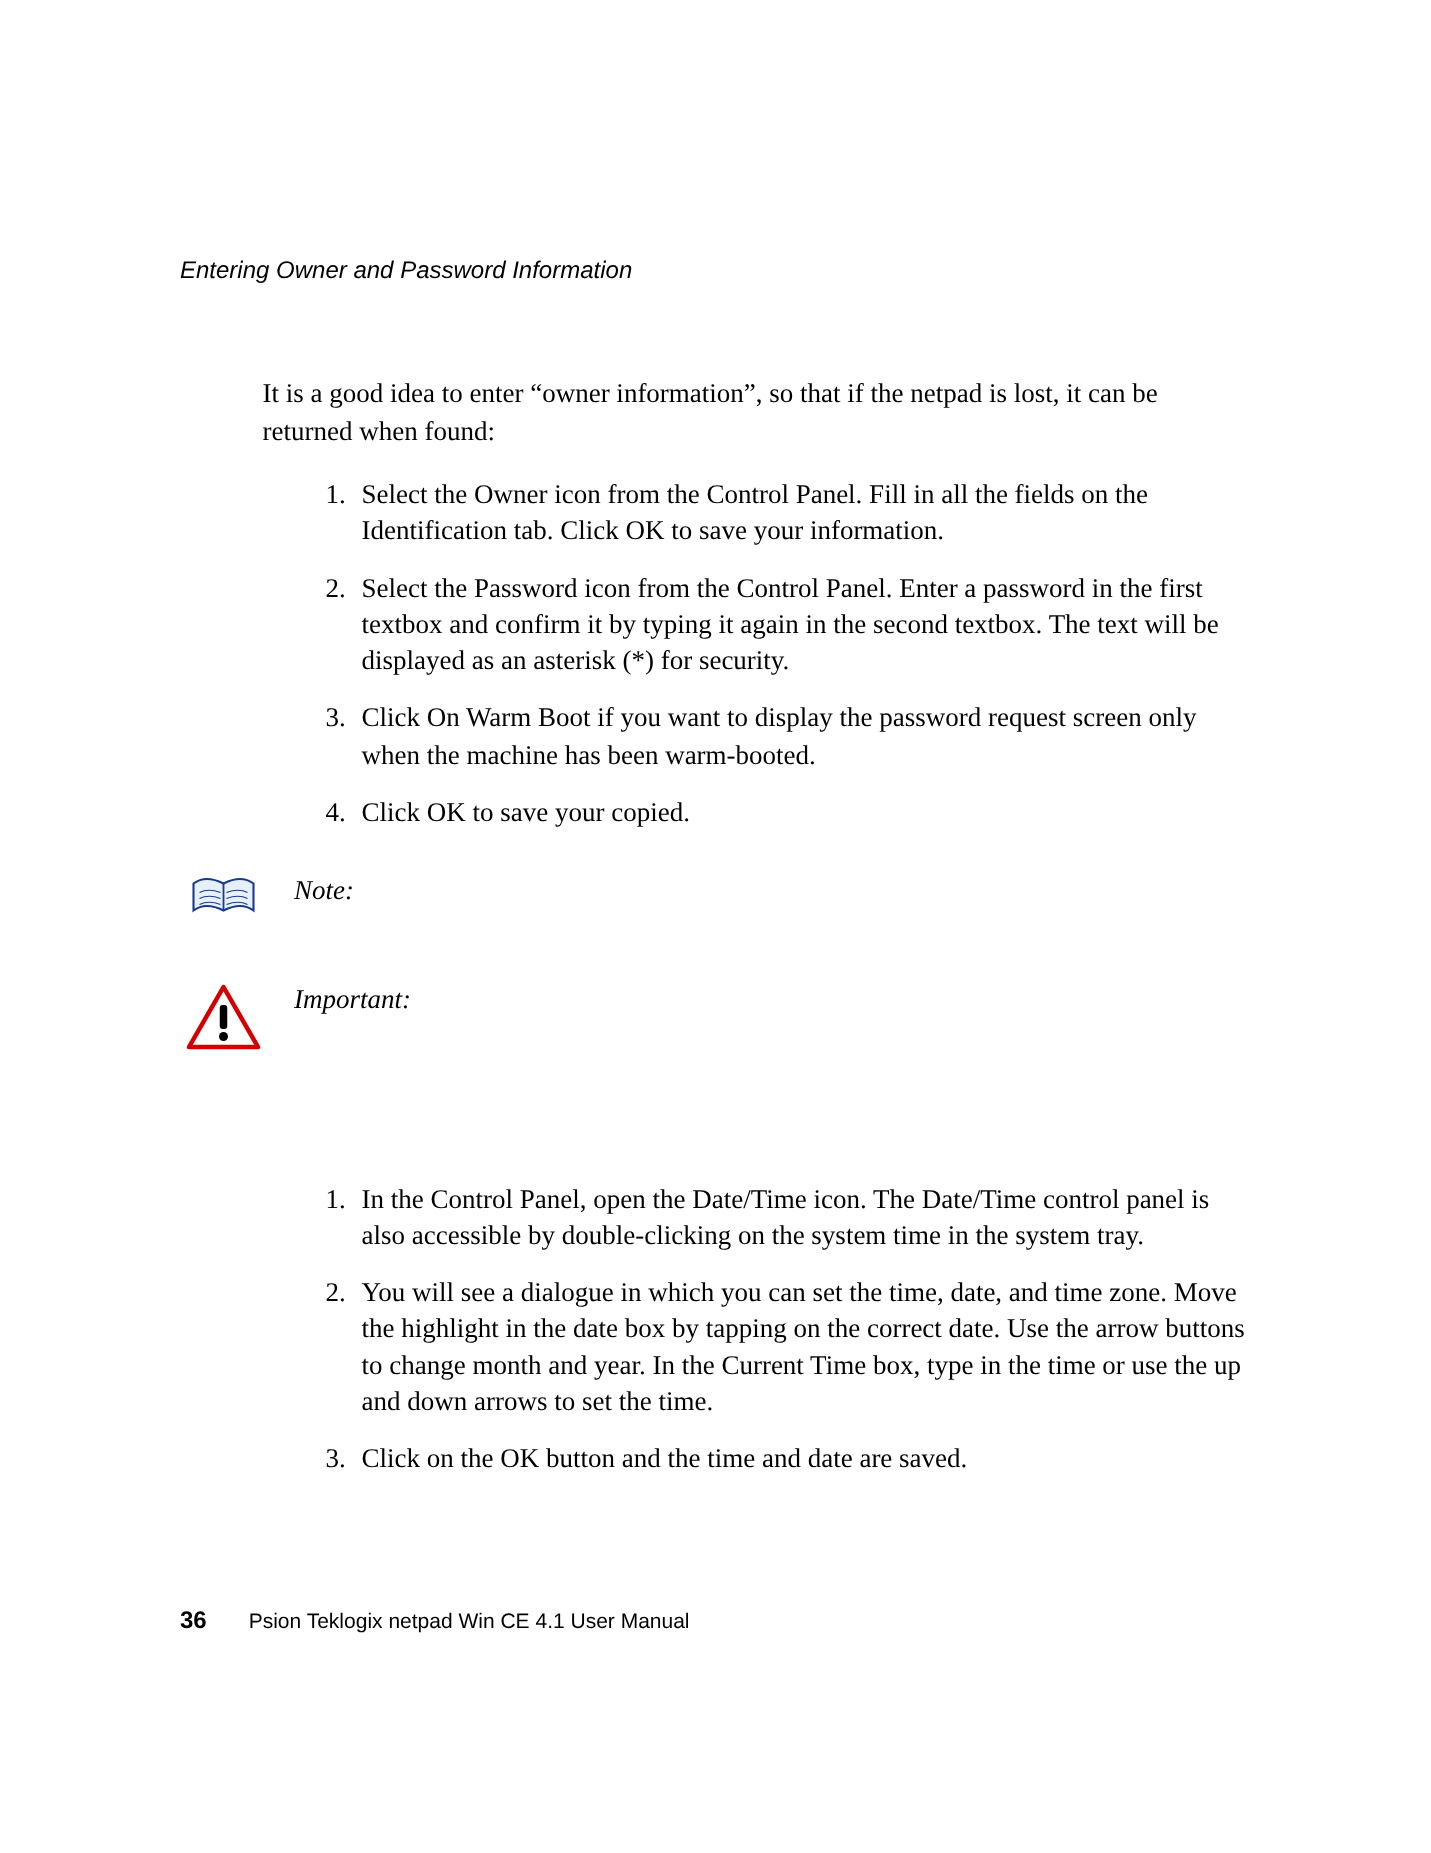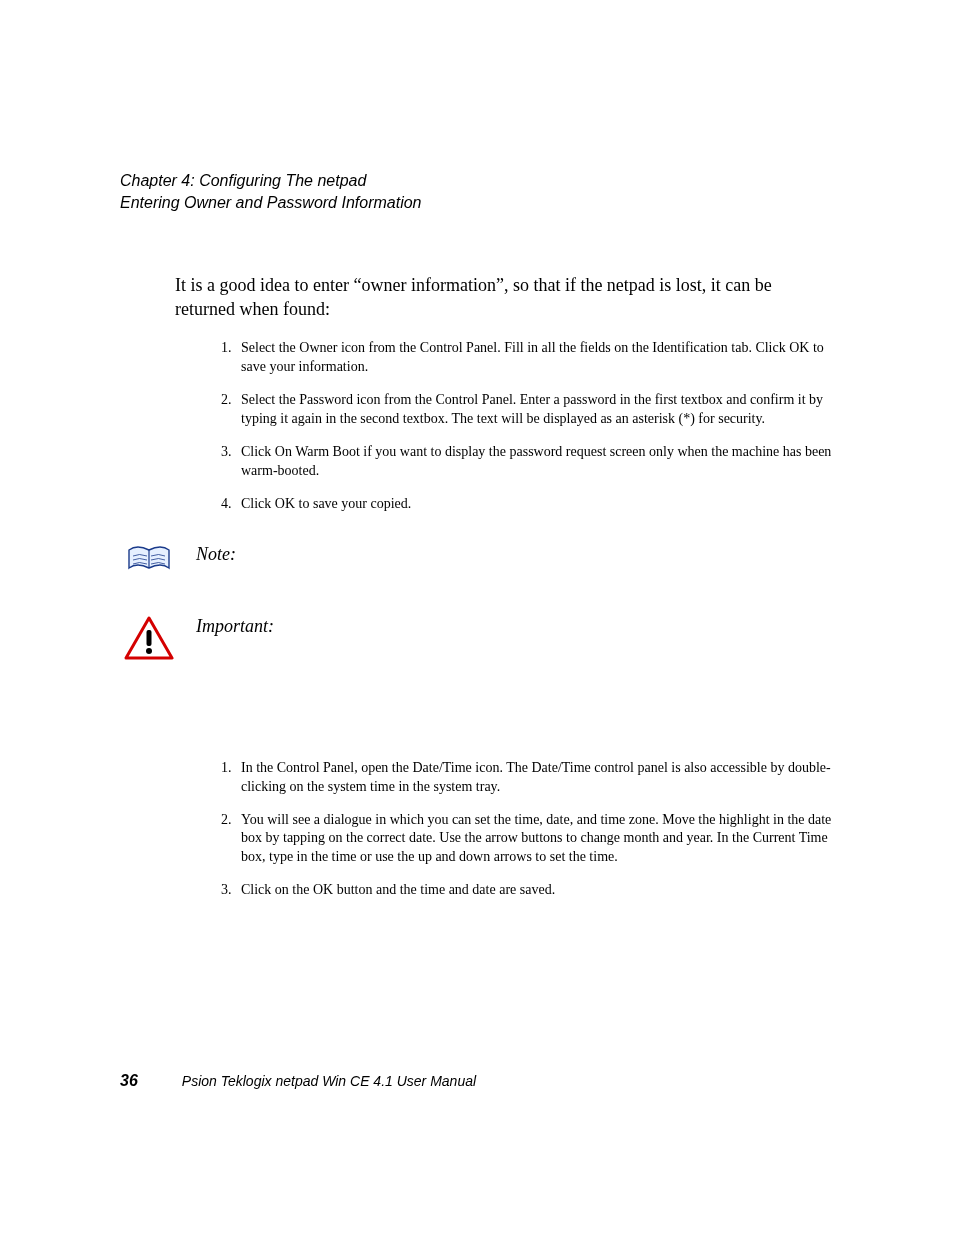--- a/index.html
+++ b/index.html
@@ -24,23 +24,23 @@
     margin-bottom: 58px;
   }
   .header-line1 { font-weight: 400; }
   .header-line2 { font-weight: 400; }
   .body-text {
     font-size: 18px;
     line-height: 1.35;
     margin: 0 0 18px 55px;
   }
   ol.steps {
-    margin: 12px 0 28px 75px;
+    margin: 0 0 28px 75px;
     padding-left: 40px;
-    font-size: 14px;
+    font-size: 18px;
     line-height: 1.35;
   }
   ol.steps li {
     margin-bottom: 14px;
     padding-left: 6px;
   }
   ol.steps li .para2 {
     display: block;
     margin-top: 14px;
   }
@@ -62,39 +62,37 @@
     line-height: 1.35;
   }
   .label {
     font-style: italic;
   }
   .footer {
     position: absolute;
     left: 120px;
     bottom: 145px;
     font-family: Arial, Helvetica, sans-serif;
-    font-style: italic;
     font-size: 14px;
     display: flex;
     align-items: baseline;
-    gap: 44px;
+    gap: 28px;
     margin-top: 12px;
   }
   .footer .pnum {
     font-weight: 700;
     font-size: 16px;
   }
 </style>
 </head>
 <body>
 
 <div class="page">
 
   <div class="header">
-    <div class="header-line1">Chapter 4:  Configuring The netpad</div>
     <div class="header-line2">Entering Owner and Password Information</div>
   </div>
 
   <div style="color:#fff; height:0; overflow:hidden;">4.3  Entering Owner and Password Information</div>
 
   <p class="body-text">It is a good idea to enter “owner information”, so that if the netpad is lost, it can be returned when found:</p>
 
   <ol class="steps">
     <li>Select the Owner icon from the Control Panel. Fill in all the fields on the Identification tab. Click OK to save your information.</li>
     <li>Select the Password icon from the Control Panel. Enter a password in the first textbox and confirm it by typing it again in the second textbox. The text will be displayed as an asterisk (*) for security.</li>

